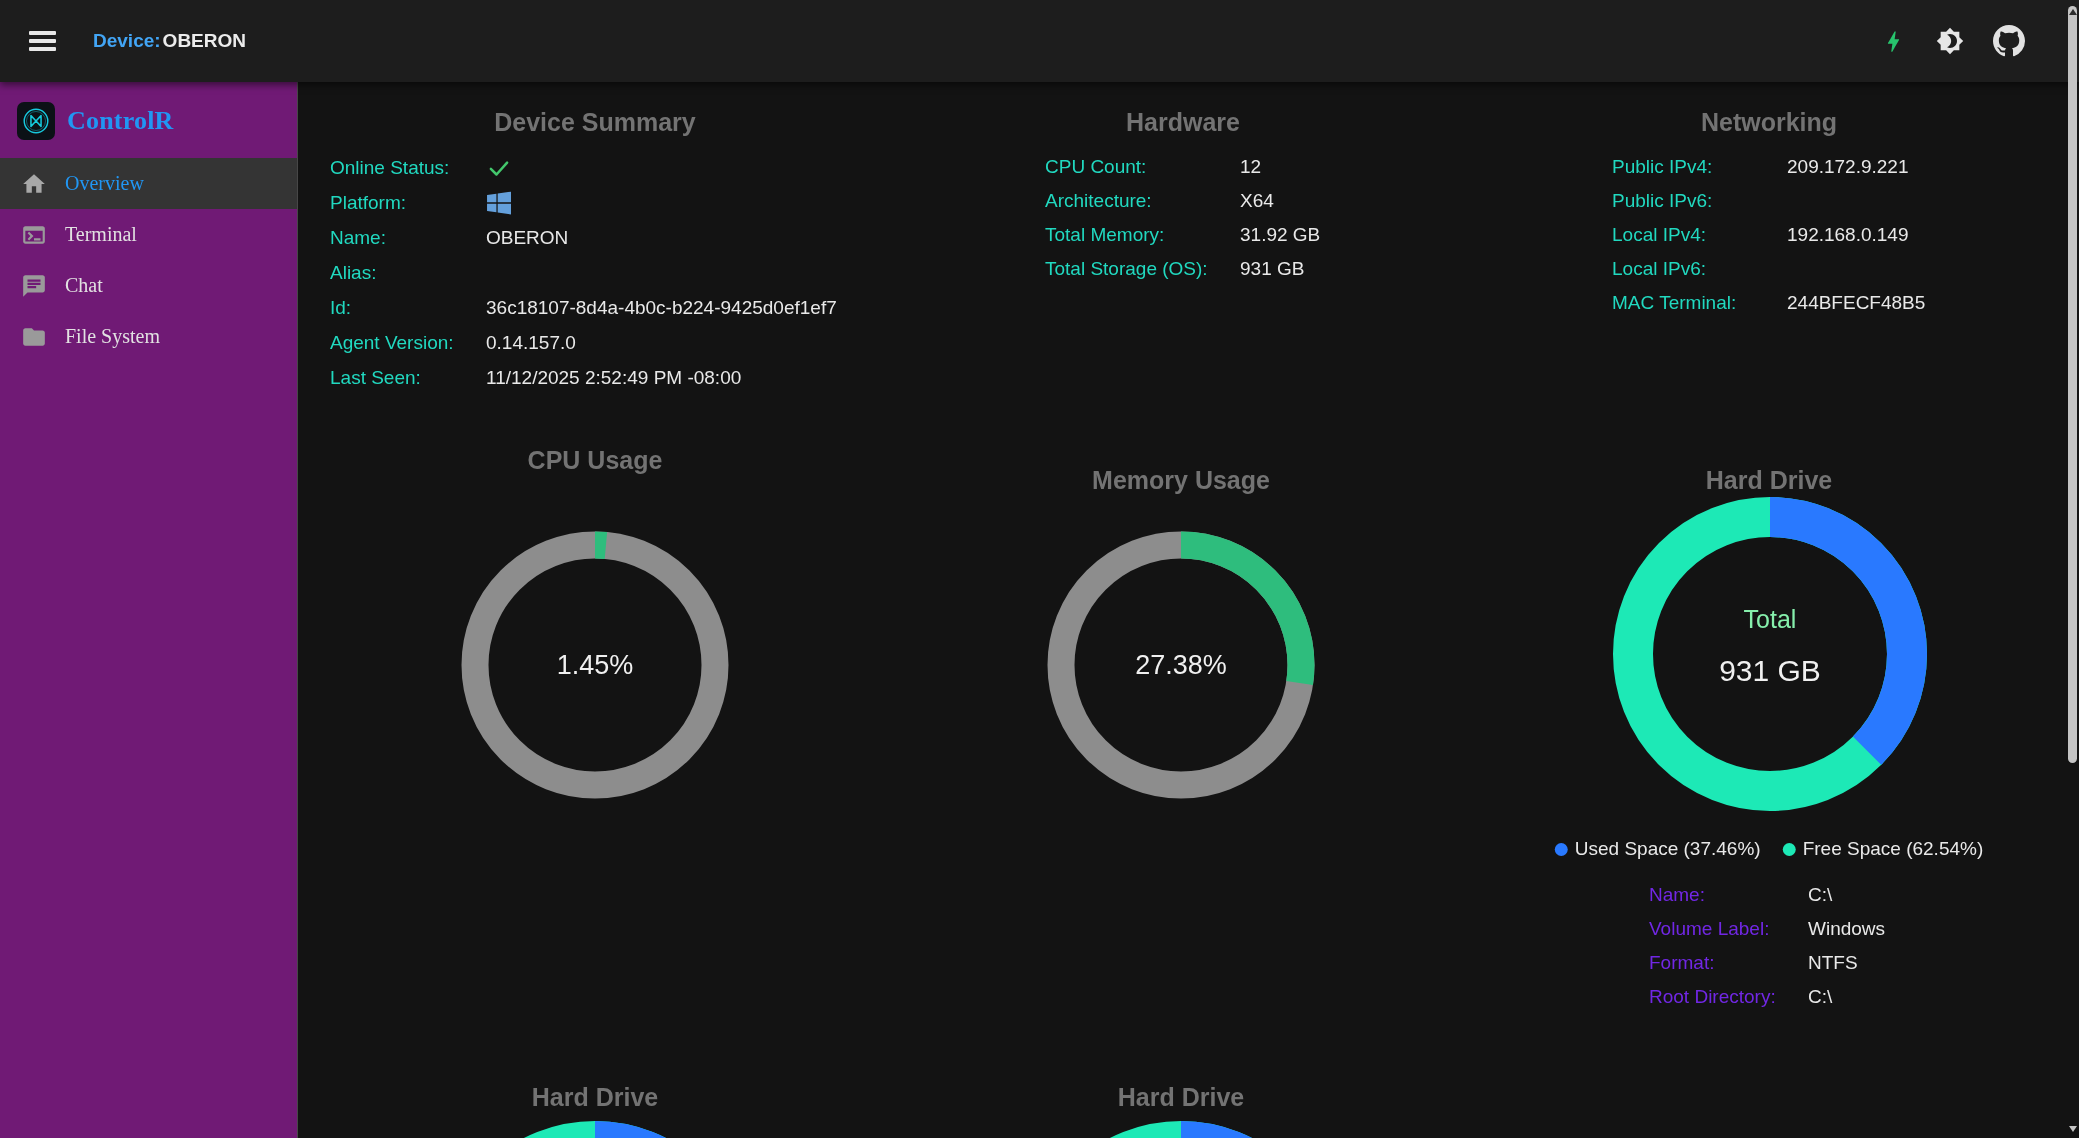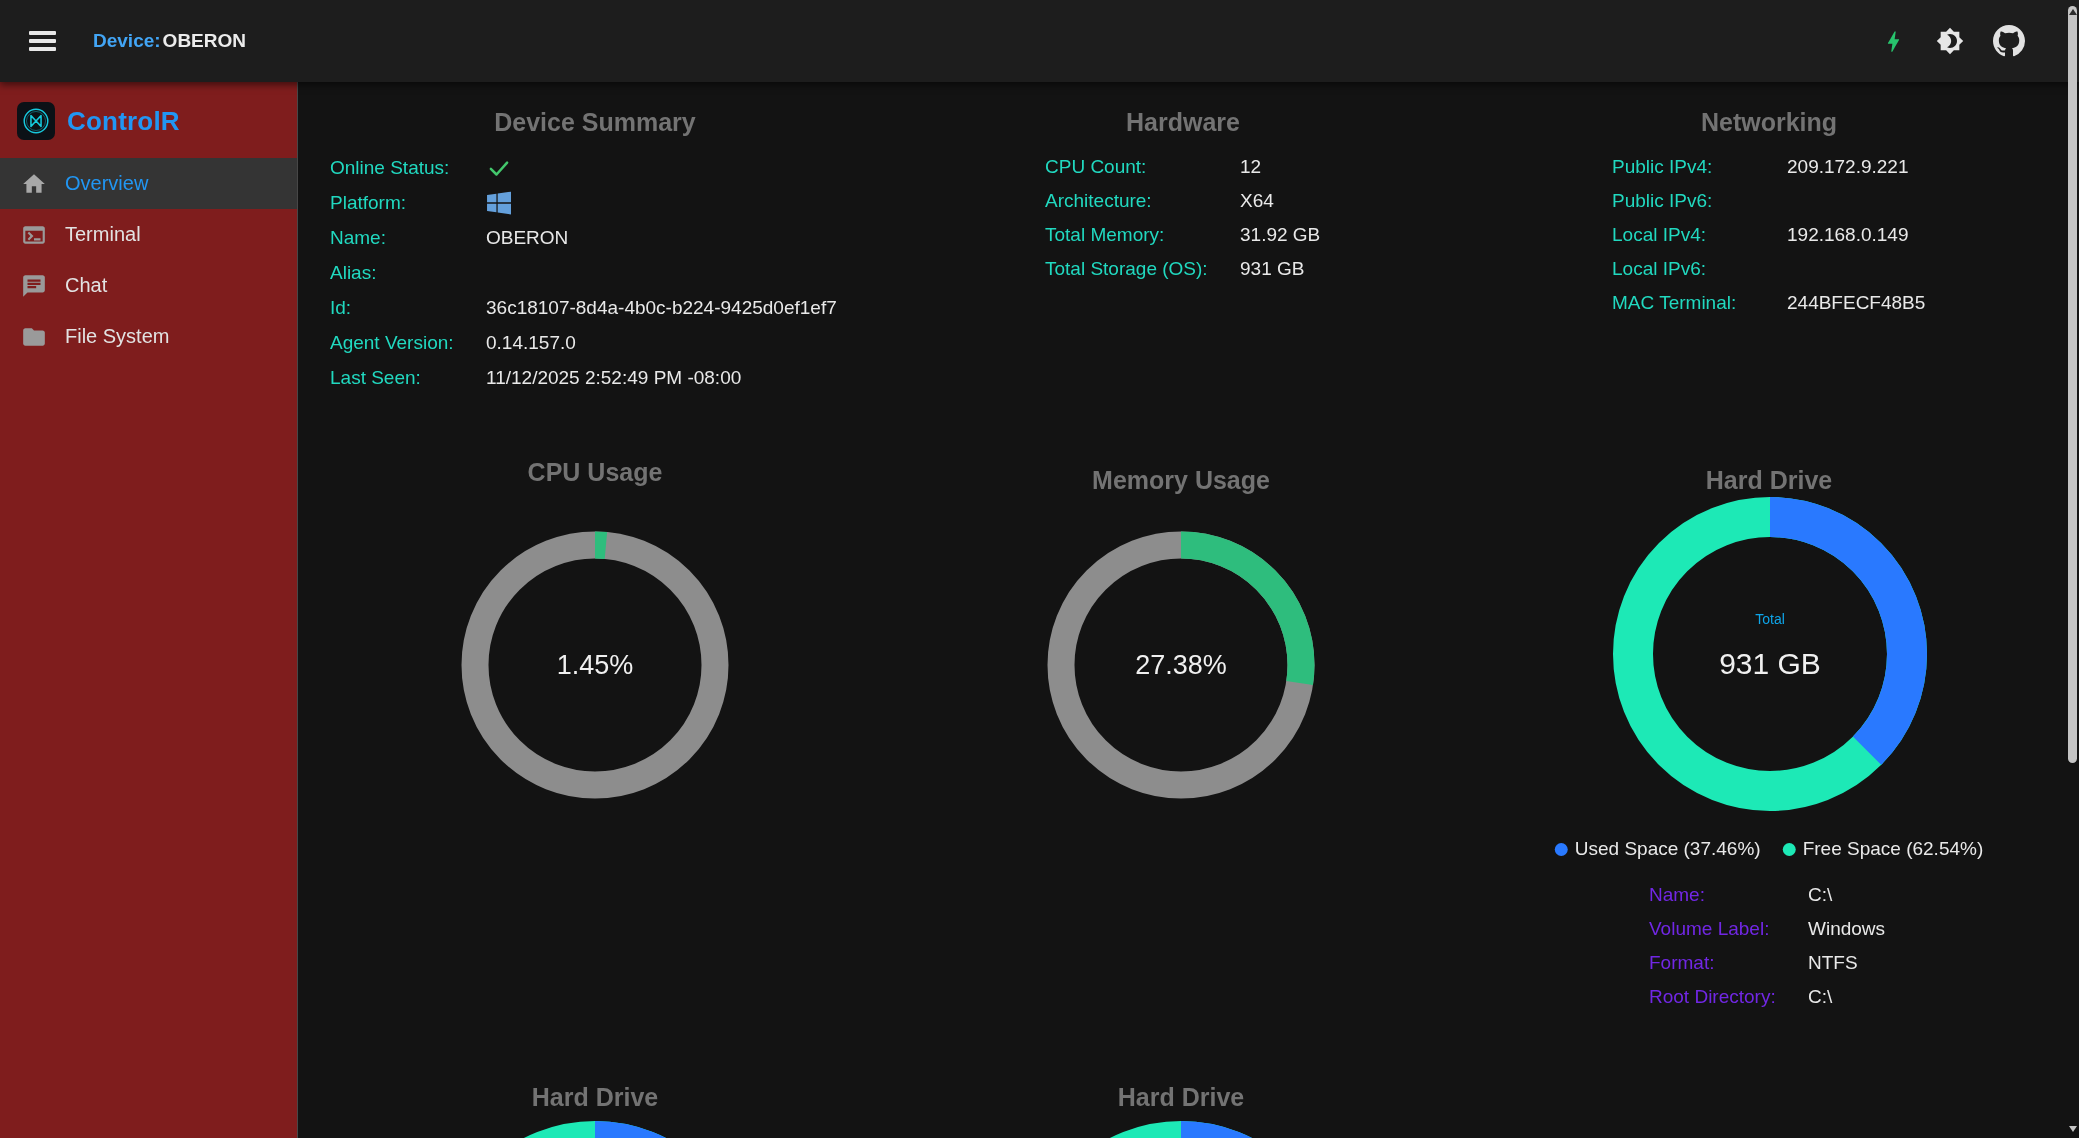--- a/index.html
+++ b/index.html
@@ -13,22 +13,22 @@
              flex-direction:column;justify-content:center;gap:4.5px;cursor:pointer;}
   .hamburger span{display:block;height:3.4px;background:#e8e8e8;border-radius:1px;}
   .device-title{position:absolute;left:93px;top:0;height:82px;display:flex;align-items:center;
                 gap:2px;font-size:19px;}
   .device-label{color:#42a5f5;font-weight:700;}
   .device-name{color:#ececec;font-weight:700;}
   .topbar-icons{position:absolute;right:54px;top:0;height:82px;display:flex;align-items:center;gap:29px;}
   .icon-btn{display:flex;align-items:center;justify-content:center;cursor:pointer;}
 
   
-  .sidebar{position:absolute;left:0;top:82px;width:297px;bottom:0;background:#7f1d1d;
-           border-right:1px solid #474747;z-index:4;}
+  .sidebar{position:absolute;left:0;top:82px;width:297px;bottom:0;background:#701a75;
+           border-right:1px solid #474747;z-index:4;font-family:Liberation Serif, serif;}
   .brand{position:absolute;left:17px;top:20px;display:flex;align-items:center;gap:12px;cursor:pointer;}
   .brand-tile{width:38px;height:38px;border-radius:7px;background:#0c1116;display:flex;
               align-items:center;justify-content:center;}
   .brand-name{font-size:26px;font-weight:700;color:#2196f3;letter-spacing:.2px;}
   .menu{position:absolute;left:0;right:0;top:76px;}
   .menu-item{height:51px;display:flex;align-items:center;gap:18px;padding-left:21px;cursor:pointer;}
   .menu-item.active{background:#343434;}
   .mi-icon{width:26px;height:26px;flex:0 0 26px;display:flex;align-items:center;justify-content:center;}
   .mi-label{font-size:20px;color:#e2e2e2;font-weight:500;}
   .menu-item.active .mi-label{color:#2196f3;}
@@ -47,21 +47,21 @@
   .kv.purple .lbl{color:#7127e4;}
   #ds-rows{left:33px;top:68px;--valx:156px;--rowh:35px;}
   #hw-rows{left:748px;top:68px;--valx:195px;--rowh:34px;}
   #nw-rows{left:1315px;top:68px;--valx:175px;--rowh:34px;}
   #drv-rows{left:1352px;top:796px;--valx:159px;--rowh:34px;}
 
   .donut-wrap{position:absolute;}
   .donut-center{position:absolute;inset:0;display:flex;flex-direction:column;align-items:center;
                 justify-content:center;color:#f0f0f0;}
   .pct-text{font-size:27px;}
-  .total-lbl{font-size:14px;color:#0ea5e9;}
+  .total-lbl{font-size:25px;color:#86efac;}
   .total-val{font-size:30px;margin-top:20px;}
 
   .legend{position:absolute;left:1472px;top:756px;transform:translateX(-50%);display:flex;
           align-items:center;gap:22px;font-size:19px;color:#e9e9e9;white-space:nowrap;}
   .legend-item{display:flex;align-items:center;gap:7px;}
   .dot{width:13px;height:13px;border-radius:50%;}
 
   
   .scrollbar{position:absolute;right:0;top:0;width:13px;height:100%;z-index:20;}
   .sb-thumb{position:absolute;left:2px;right:2px;top:6px;height:757px;background:#c4c4c4;
@@ -234,21 +234,21 @@
       <div class="row">
         <span class="lbl">Local IPv6:</span>
         <span class="val"></span>
       </div>
       <div class="row">
         <span class="lbl">MAC Terminal:</span>
         <span class="val">244BFECF48B5</span>
       </div>
     </div>
 
-    <div class="section-title" style="left:298px;top:376px;">CPU Usage</div>
+    <div class="section-title" style="left:298px;top:364px;">CPU Usage</div>
     <div class="section-title" style="left:884px;top:384px;">Memory Usage</div>
     <div class="section-title" style="left:1472px;top:384px;">Hard Drive</div>
 
     <div class="donut-wrap" style="left:162px;top:447px;width:272px;height:272px;">
       <svg width="272" height="272" viewBox="0 0 272 272">
         <circle class="bg" cx="136" cy="136" r="120" fill="none" stroke-width="27" stroke="#8d8d8d"></circle>
         <circle class="fg" cx="136" cy="136" r="120" transform="rotate(-90 136 136)" fill="none" stroke-width="27" stroke="#2ebd7d" stroke-dasharray="10.932742434492479 753.9822368615503"></circle>
       </svg>
       <div class="donut-center">
         <span class="pct-text">1.45%</span>

